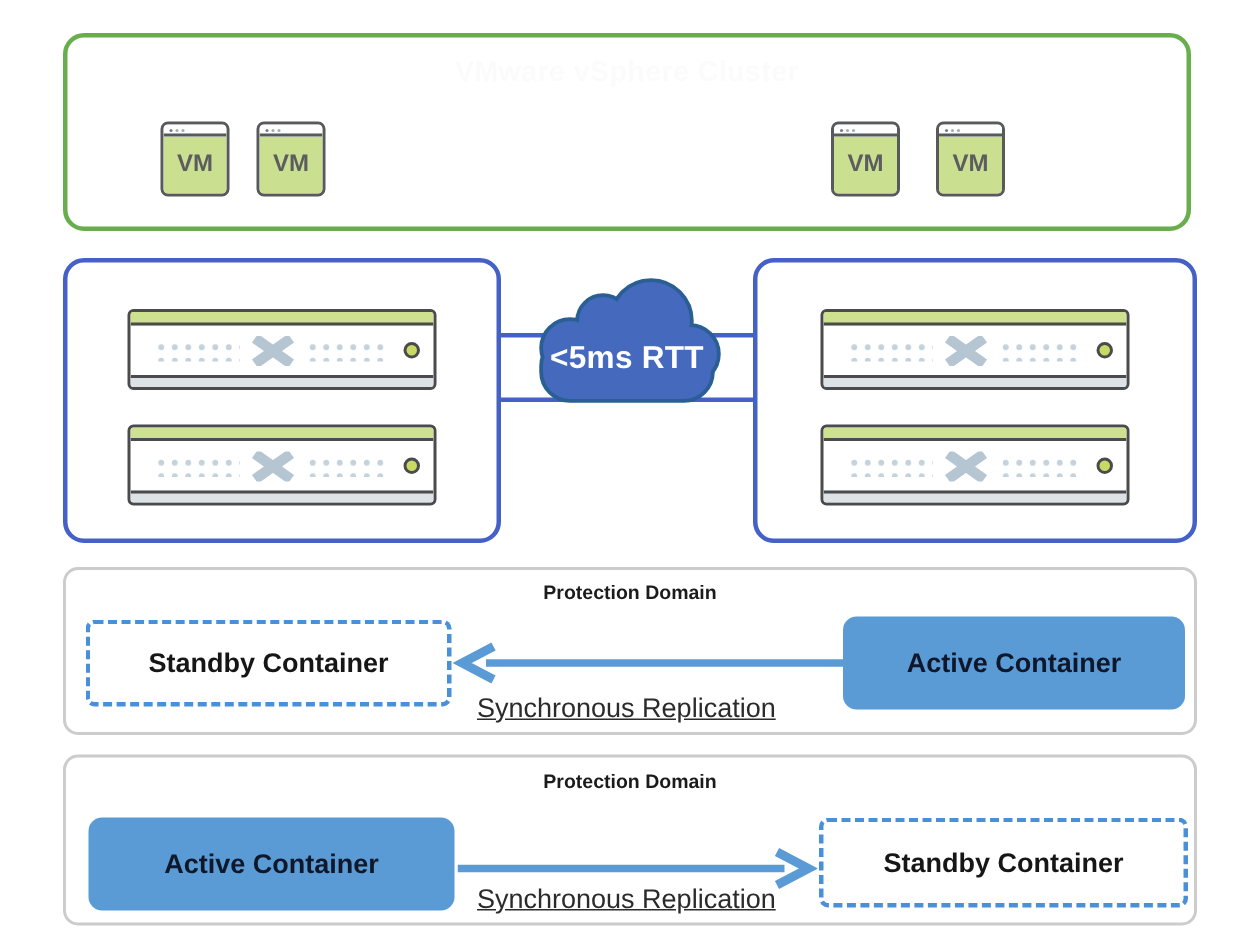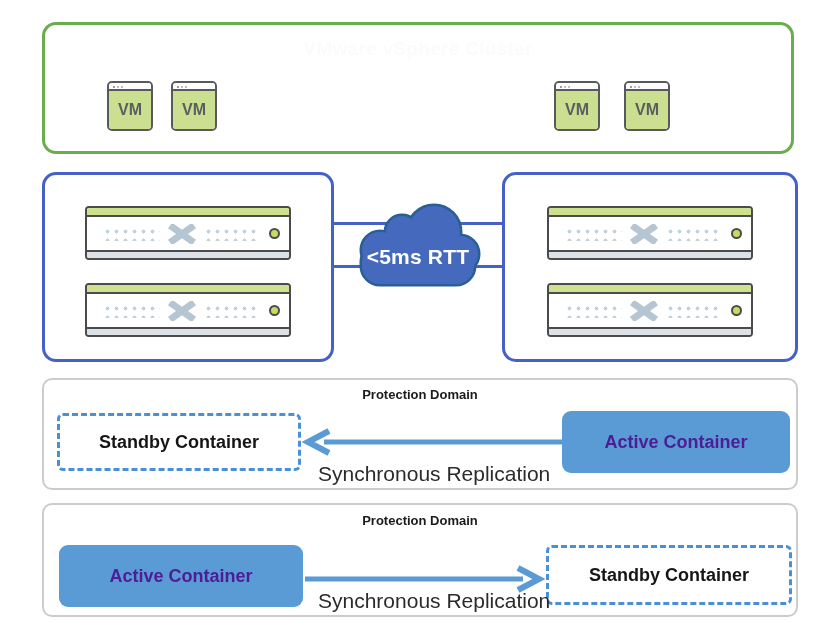--- a/index.html
+++ b/index.html
@@ -86,21 +86,21 @@
     margin-left: 2px;
   }
   
   .link-line {
     position: absolute; left: 334px; width: 168px; height: 3px;
     background: #4561c8;
   }
   .link-top    { top: 222px; }
   .link-bottom { top: 265px; }
   .cloud {
-    position: absolute; left: 346px; top: 194px;
+    position: absolute; left: 346px; top: 176px;
     width: 144px; height: 106px;
   }
   .cloud svg { position: absolute; inset: 0; }
   .cloud-label {
     position: absolute; inset: 0;
     display: flex; align-items: center; justify-content: center;
     padding-top: 20px;
     font-size: 21px; font-weight: bold; color: #ffffff;
     letter-spacing: 0.2px;
   }
@@ -121,26 +121,26 @@
     position: absolute;
     border: 3px dashed #4a90d8; border-radius: 6px;
     background: #ffffff;
     display: flex; align-items: center; justify-content: center;
     font-size: 18px; font-weight: bold; color: #161616;
   }
   .container-active {
     position: absolute;
     background: #5b9bd5; border-radius: 9px;
     display: flex; align-items: center; justify-content: center;
-    font-size: 18px; font-weight: bold; color: #4c1d95;
+    font-size: 18px; font-weight: bold; color: #0f172a;
   }
   .arrow { position: absolute; }
   .pd-caption {
     position: absolute;
-    font-size: 21px; color: #2b2b2b;
+    font-size: 18px; color: #2b2b2b; text-decoration: underline;
   }
 </style>
 </head>
 <body>
 
 <div class="canvas">
 
   <div class="cluster-box">
     <div class="cluster-title">VMware vSphere Cluster</div>
 

